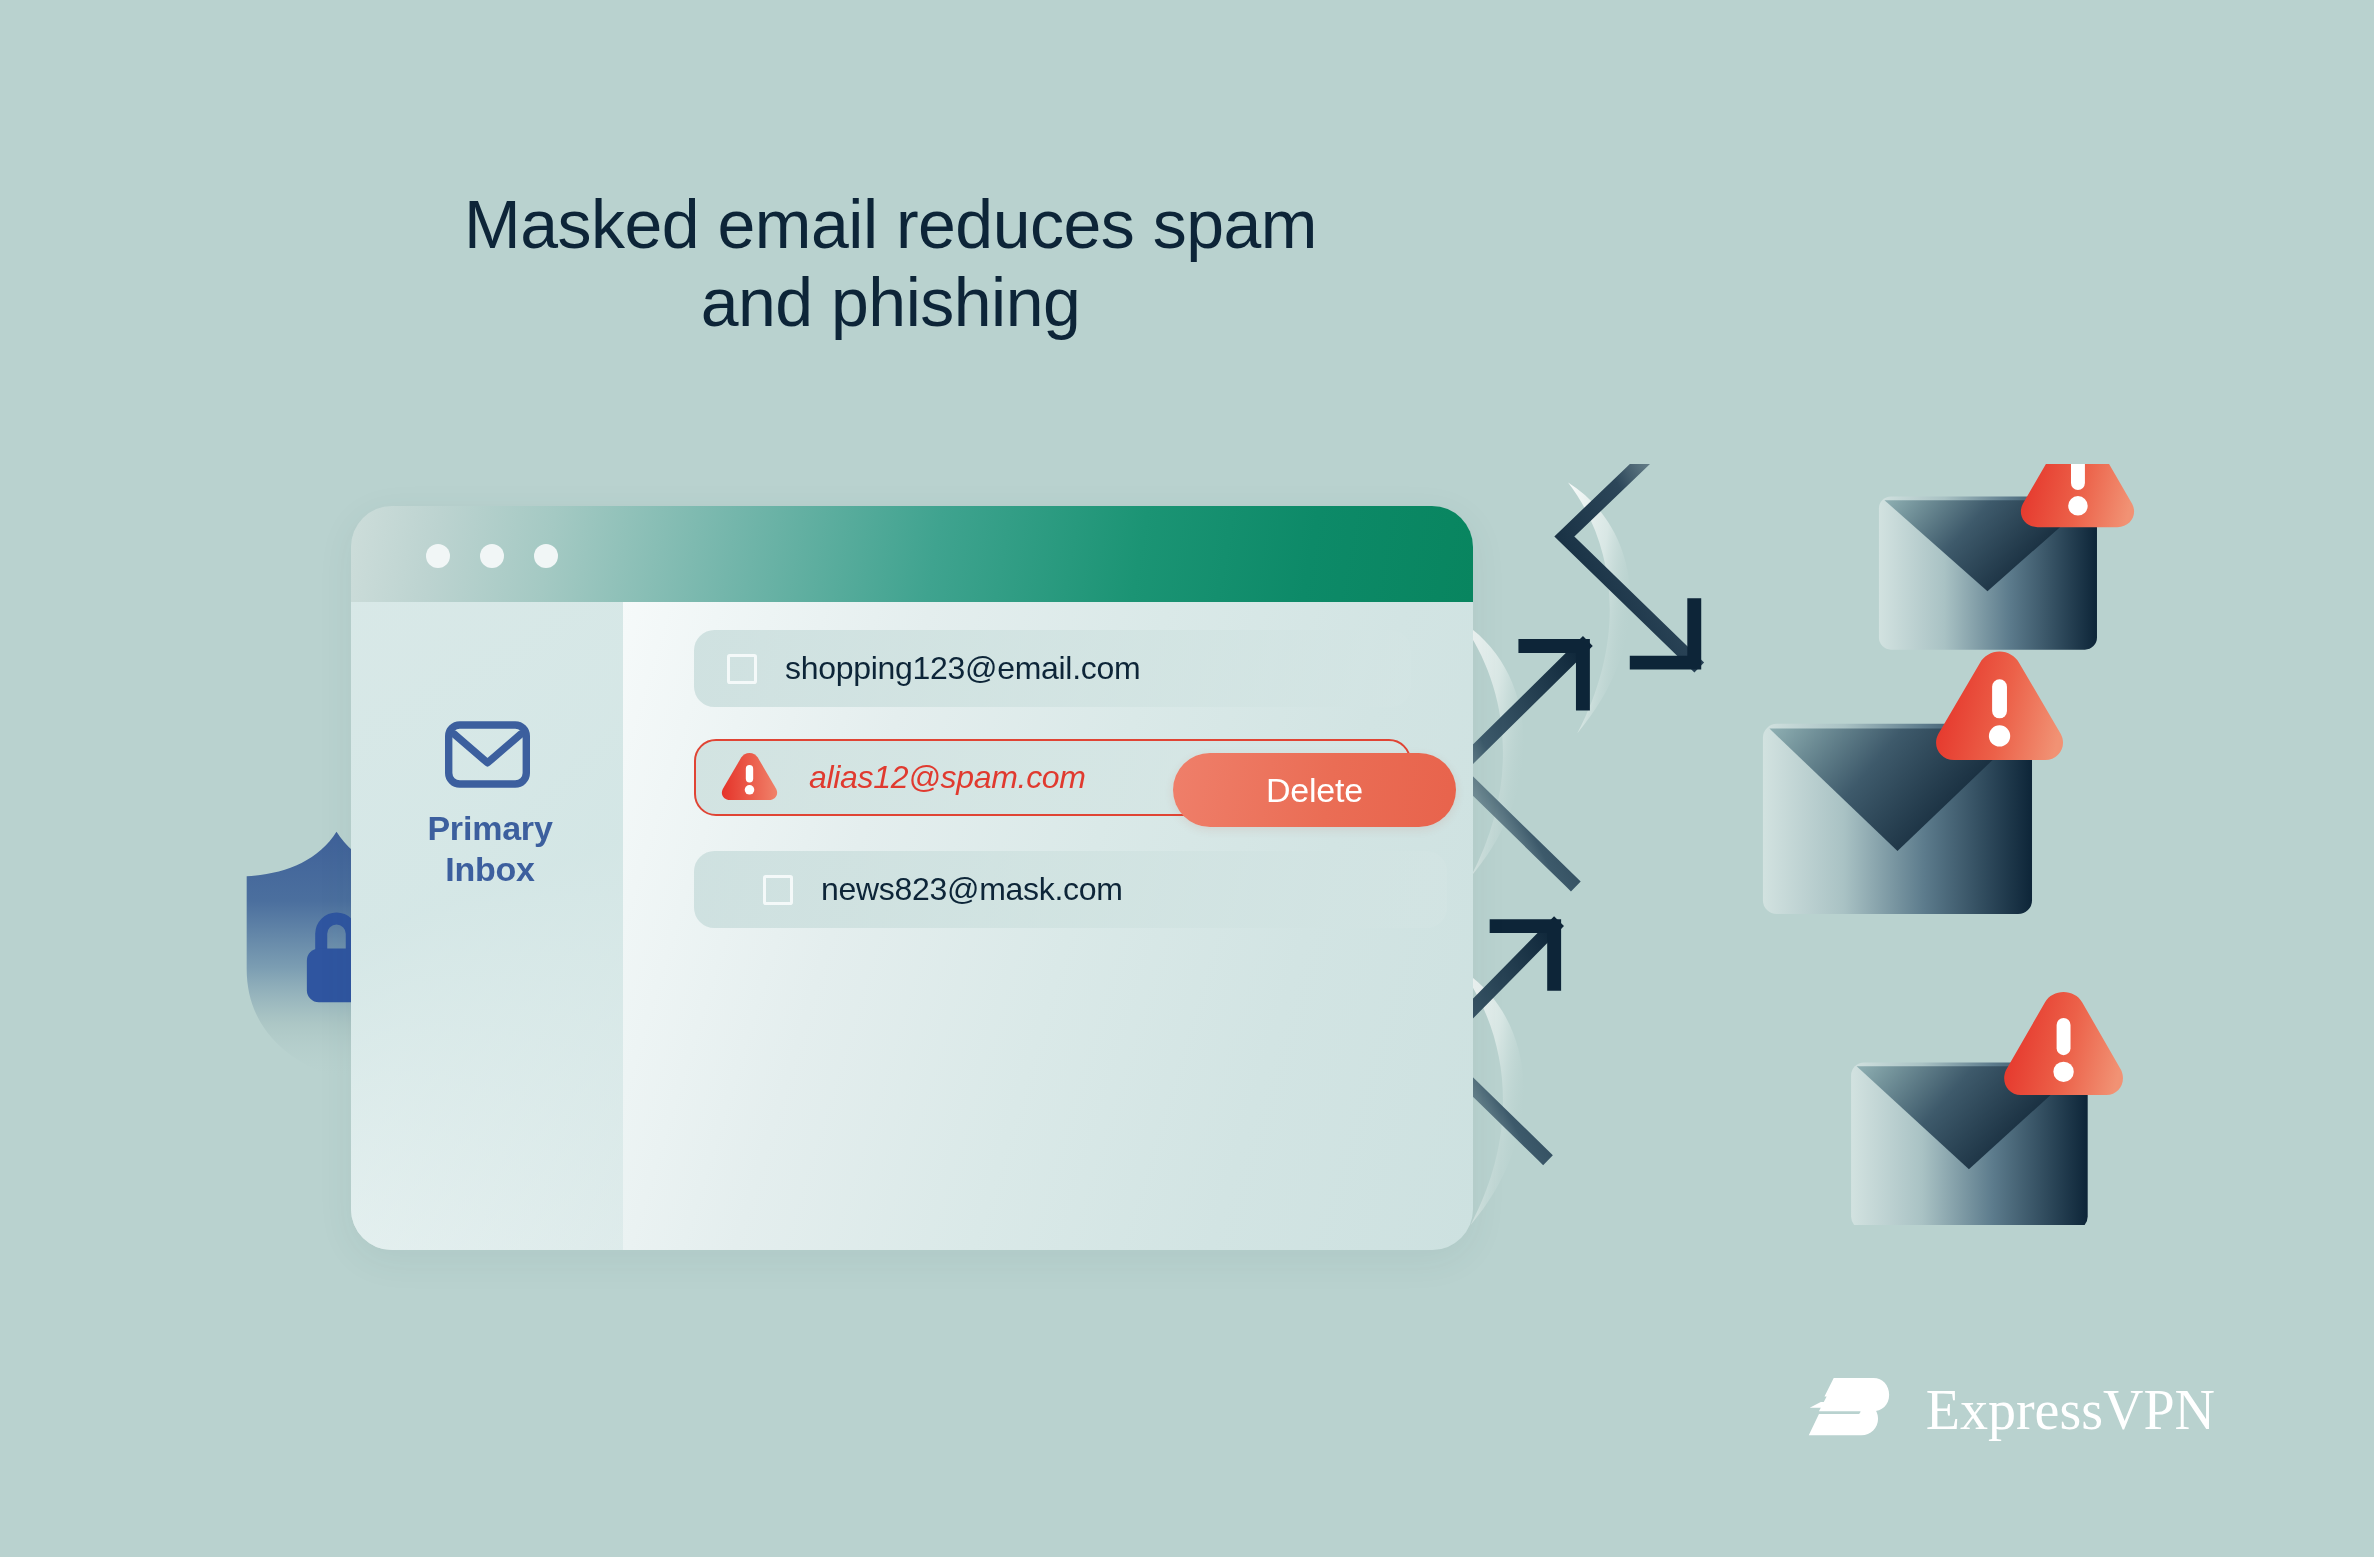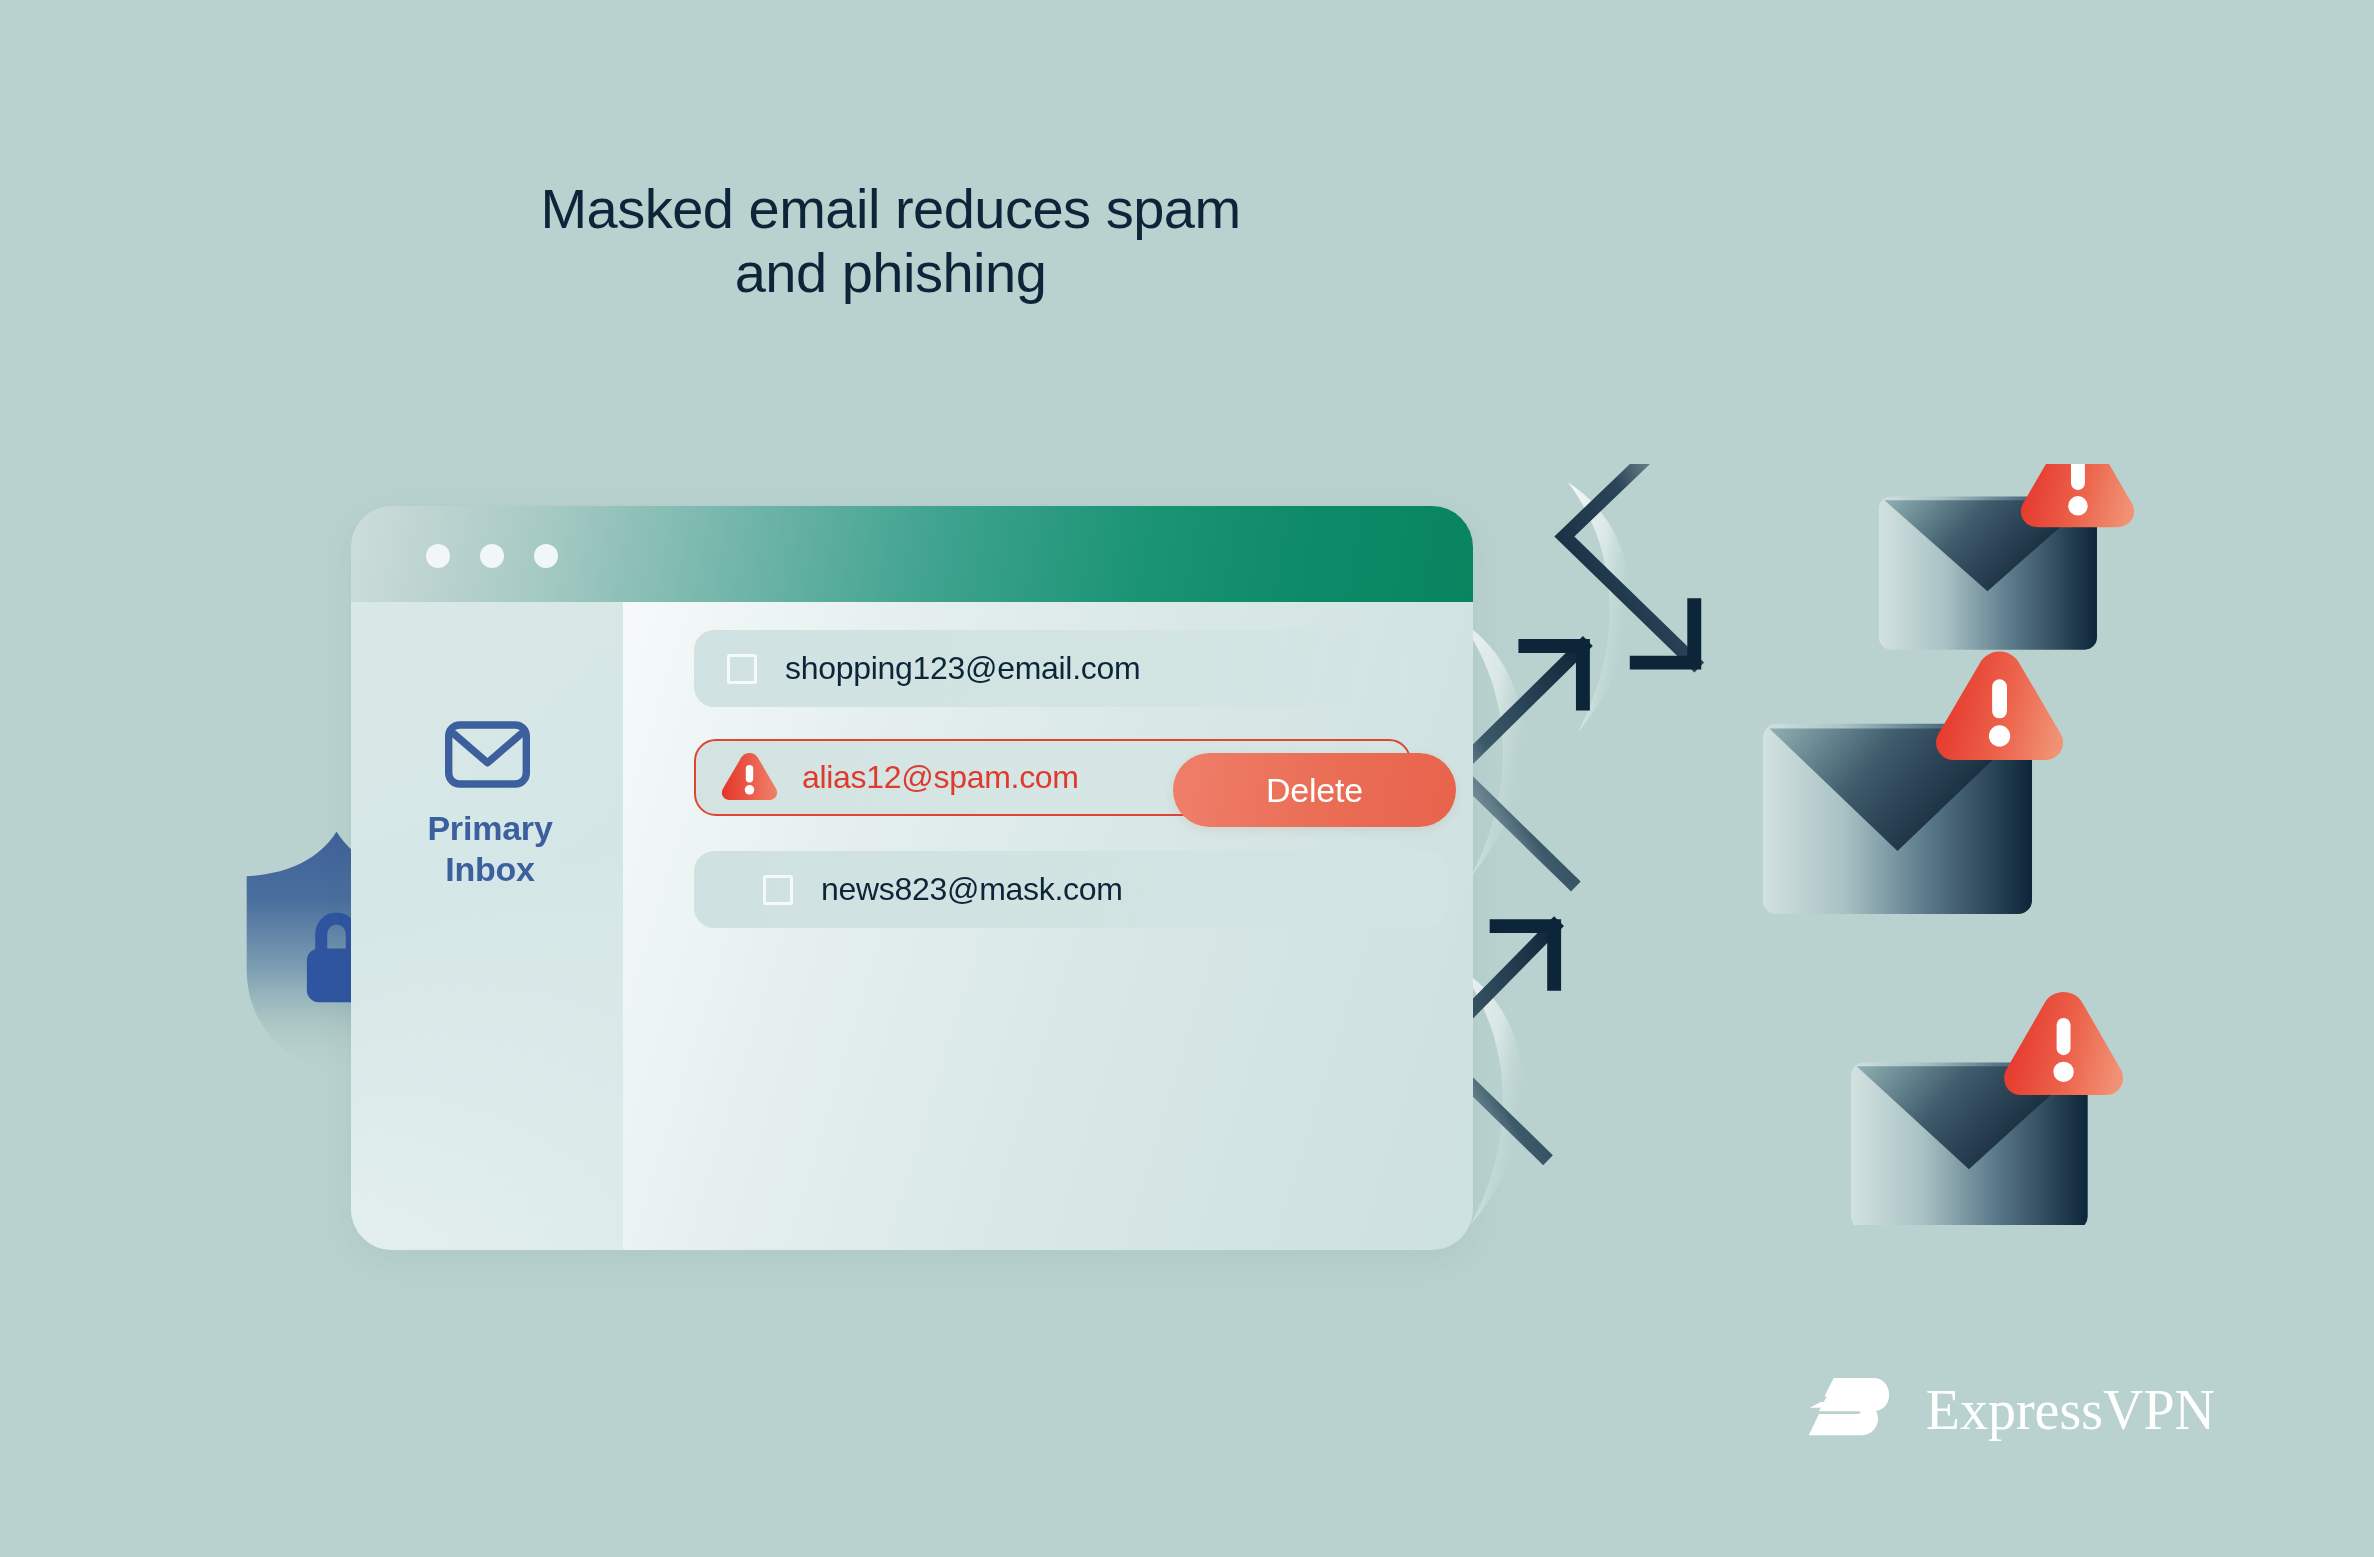--- a/index.html
+++ b/index.html
@@ -13,21 +13,21 @@
     -webkit-font-smoothing: antialiased;
   }
 
   
   #title {
     position: absolute;
     left: 0; top: 139px;
     width: 1781px;
     text-align: center;
     color: #0d2538;
-    font-size: 56px;
+    font-size: 68px;
     font-weight: 400;
     line-height: 1.16;
     letter-spacing: -0.5px;
     white-space: pre-line;
   }
 
   
   #shield {
     position: absolute;
     left: 230px; top: 830px;
@@ -143,21 +143,22 @@
   }
   .addr {
     margin-left: 28px;
     font-size: 32px;
     color: #0d2538;
     letter-spacing: -0.3px;
     white-space: nowrap;
   }
   .row.alias .addr {
     color: #e03a2f;
-    margin-left: 23px;
+    margin-left: 30px;
+    font-style: italic;
   }
 
   
   #delete-btn {
     position: absolute;
     left: 1173px; top: 753px;
     width: 283px; height: 74px;
     border-radius: 37px;
     border: none;
     background: linear-gradient(100deg, #ef7f6a 0%, #ea6d55 55%, #e8634c 100%);

